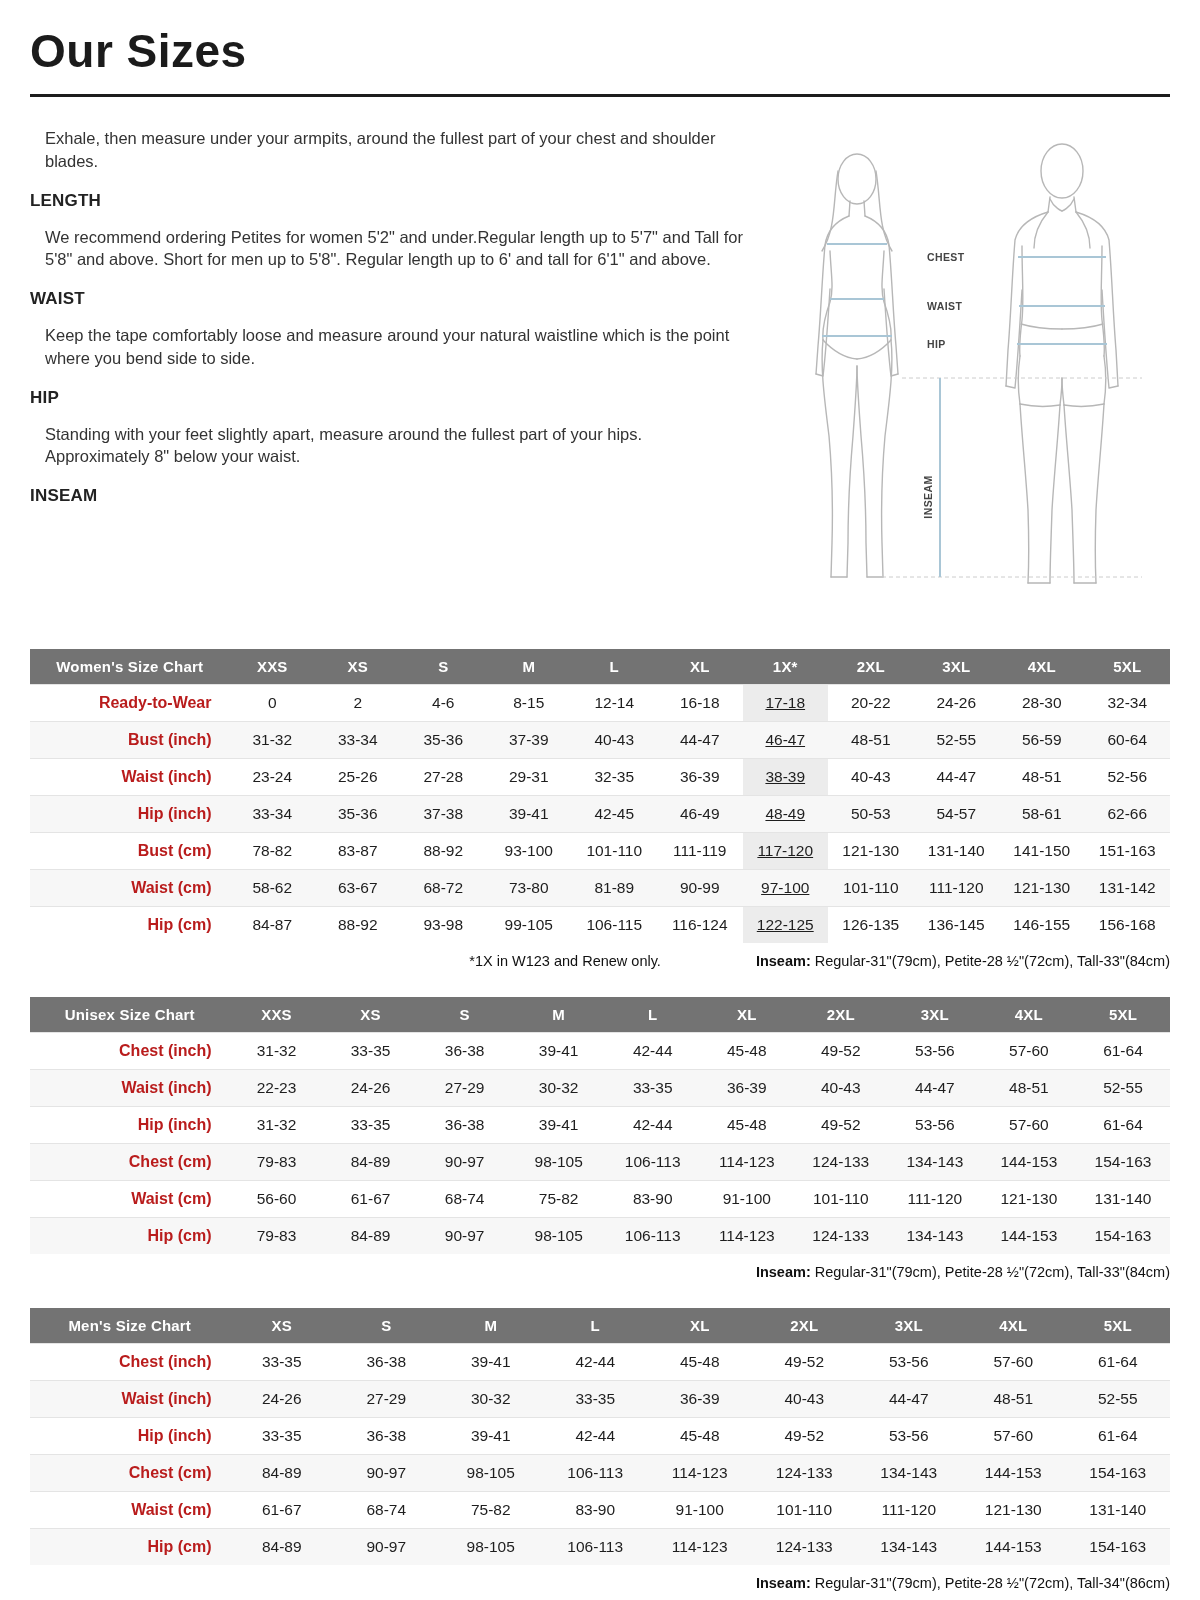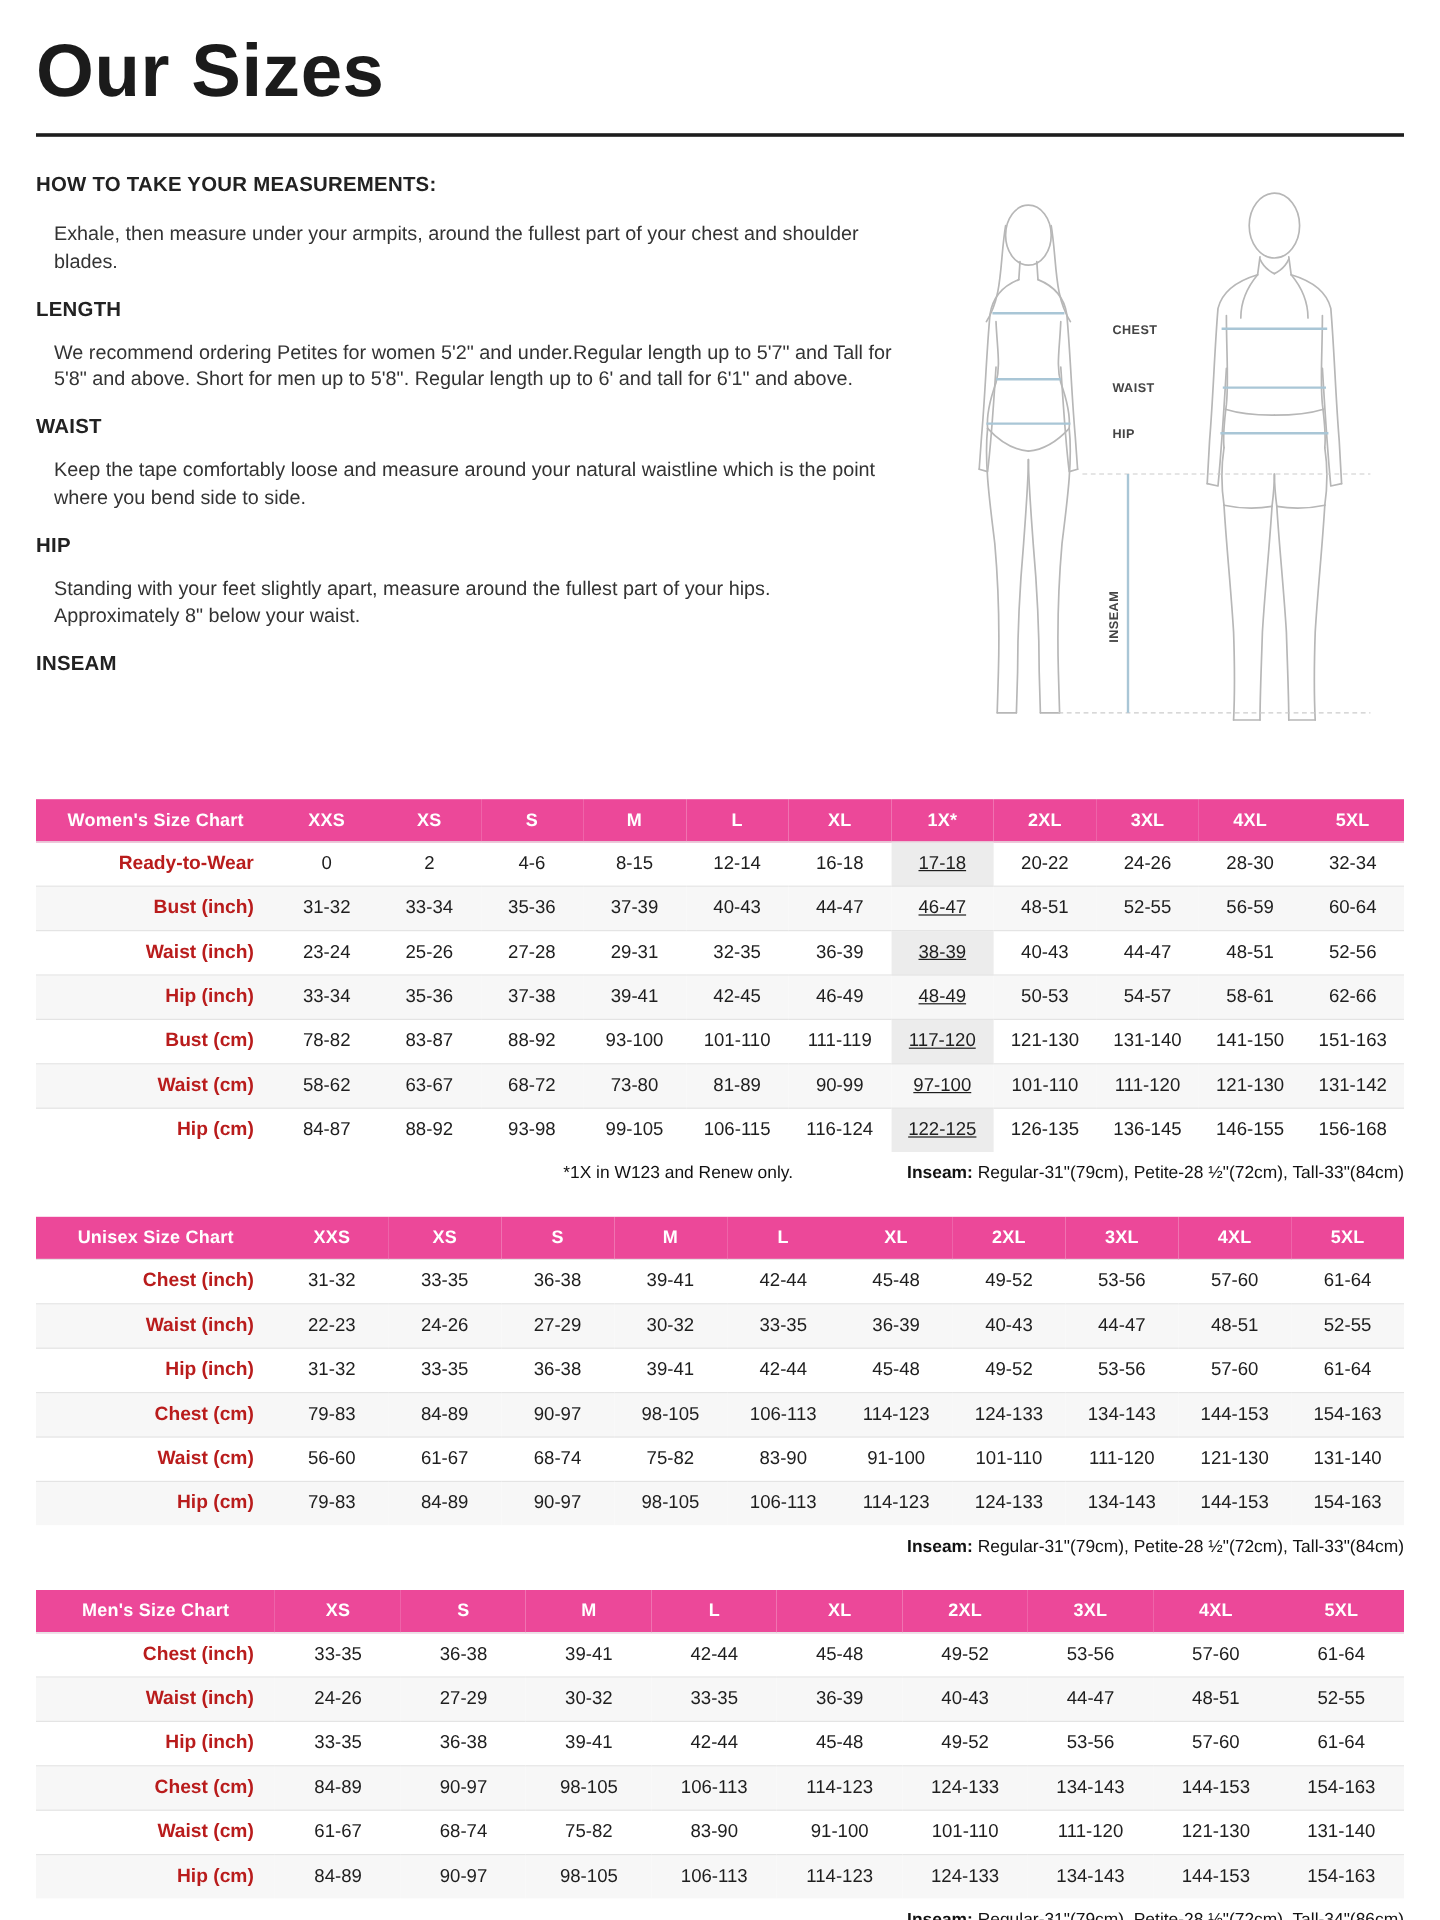--- a/index.html
+++ b/index.html
@@ -7,21 +7,21 @@
   body {
     width: 1200px;
     font-family: "Liberation Sans", "DejaVu Sans", sans-serif;
     color: #222;
   }
   .page { padding: 24px 30px 30px 30px; }
 
   
   h1.page-title {
     margin: 0 0 16px 0;
-    font-size: 62px;
+    font-size: 46px;
     font-weight: 800;
     letter-spacing: 0.5px;
     color: #1b1b1b;
   }
   .title-rule {
     border: none;
     border-top: 3px solid #1d1d1d;
     margin: 0 0 30px 0;
   }
 
@@ -71,21 +71,21 @@
 
   
   section.chart-section { margin-top: 28px; }
   section.chart-section:first-of-type { margin-top: 34px; }
   table.size-table {
     width: 100%;
     border-collapse: collapse;
     table-layout: fixed;
   }
   table.size-table thead th {
-    background: #ec4899;
+    background: #737373;
     color: #ffffff;
     font-weight: 700;
     font-size: 15px;
     padding: 9px 2px;
     text-align: center;
     letter-spacing: 0.2px;
     margin-left: 34px;
   }
   table.size-table thead th.title-cell { font-size: 15px; }
   table.size-table tbody th {
@@ -119,21 +119,20 @@
 </head>
 <body>
 
 <div class="page">
 
   <h1 class="page-title">Our Sizes</h1>
   <hr class="title-rule">
 
   <div class="top-area">
     <div class="instructions">
-      <h2>HOW TO TAKE YOUR MEASUREMENTS:</h2>
 
       <div class="ins-section">
         <p class="ins-body">Exhale, then measure under your armpits, around the fullest part of your chest and shoulder blades.</p>
       </div>
       <div class="ins-section">
         <p class="ins-title">LENGTH</p>
         <p class="ins-body">We recommend ordering Petites for women 5'2" and under.Regular length up to 5'7" and Tall for 5'8" and above. Short for men up to 5'8". Regular length up to 6' and tall for 6'1" and above.</p>
       </div>
       <div class="ins-section">
         <p class="ins-title">WAIST</p>

